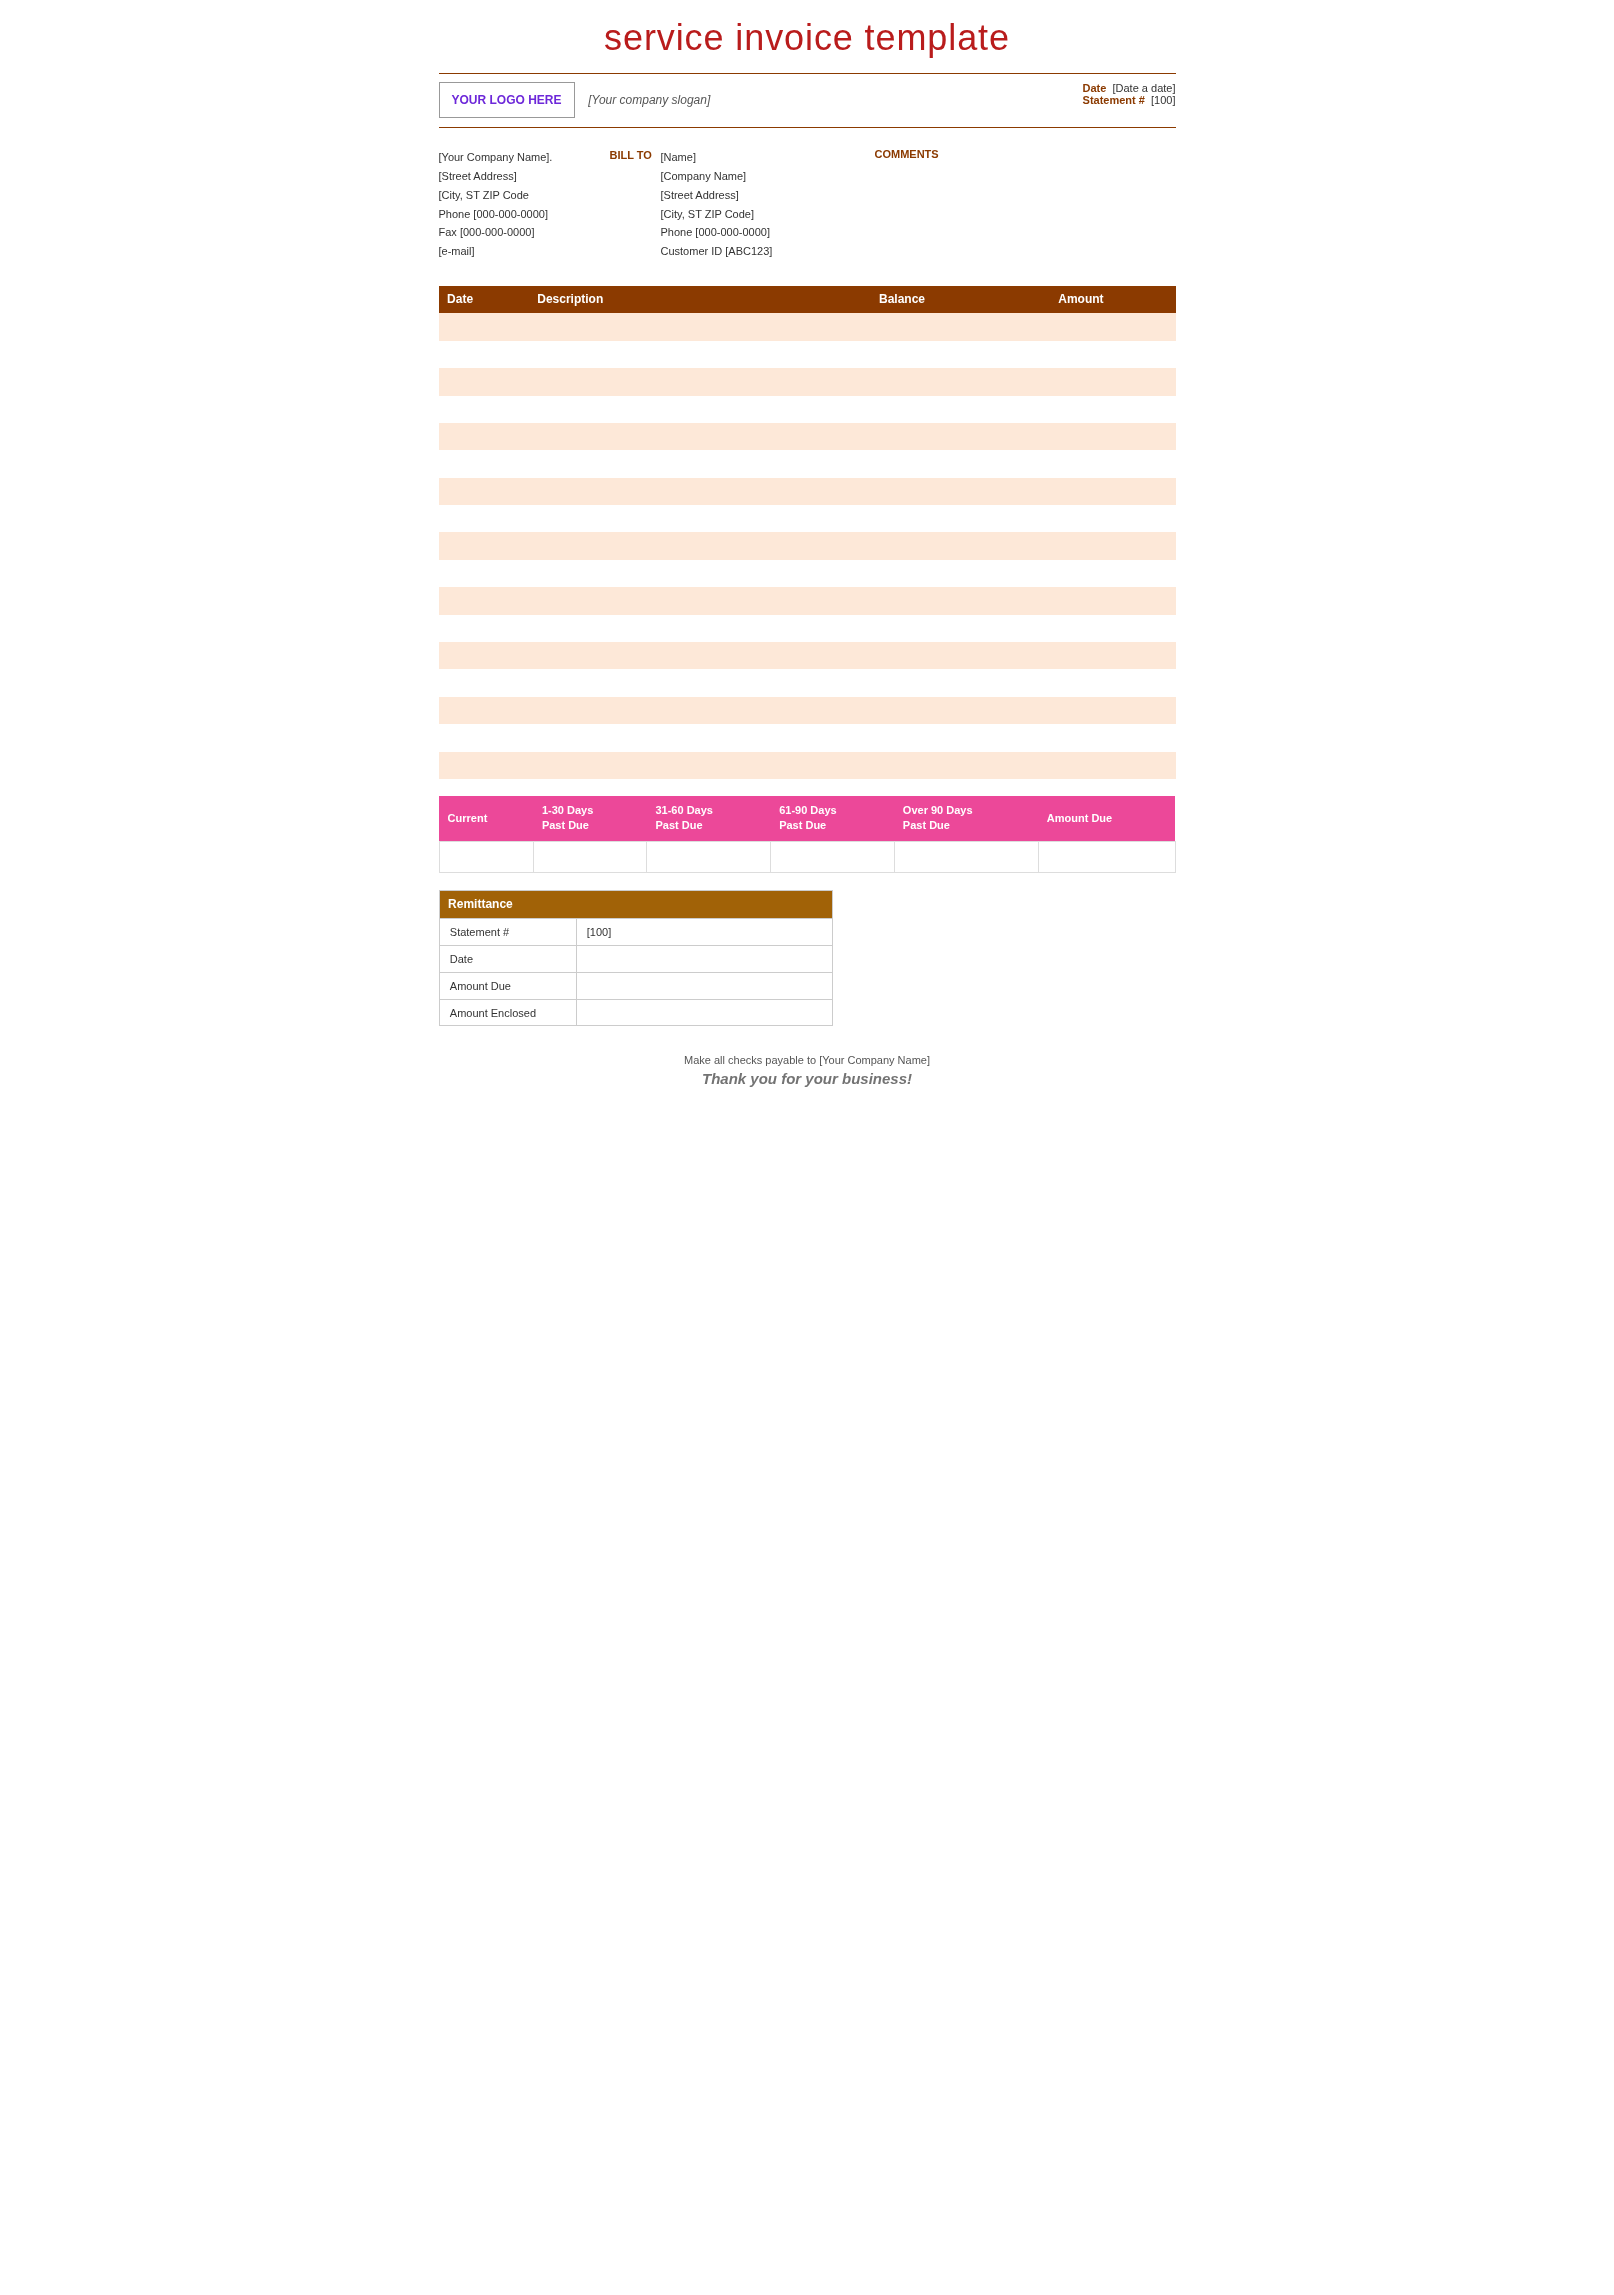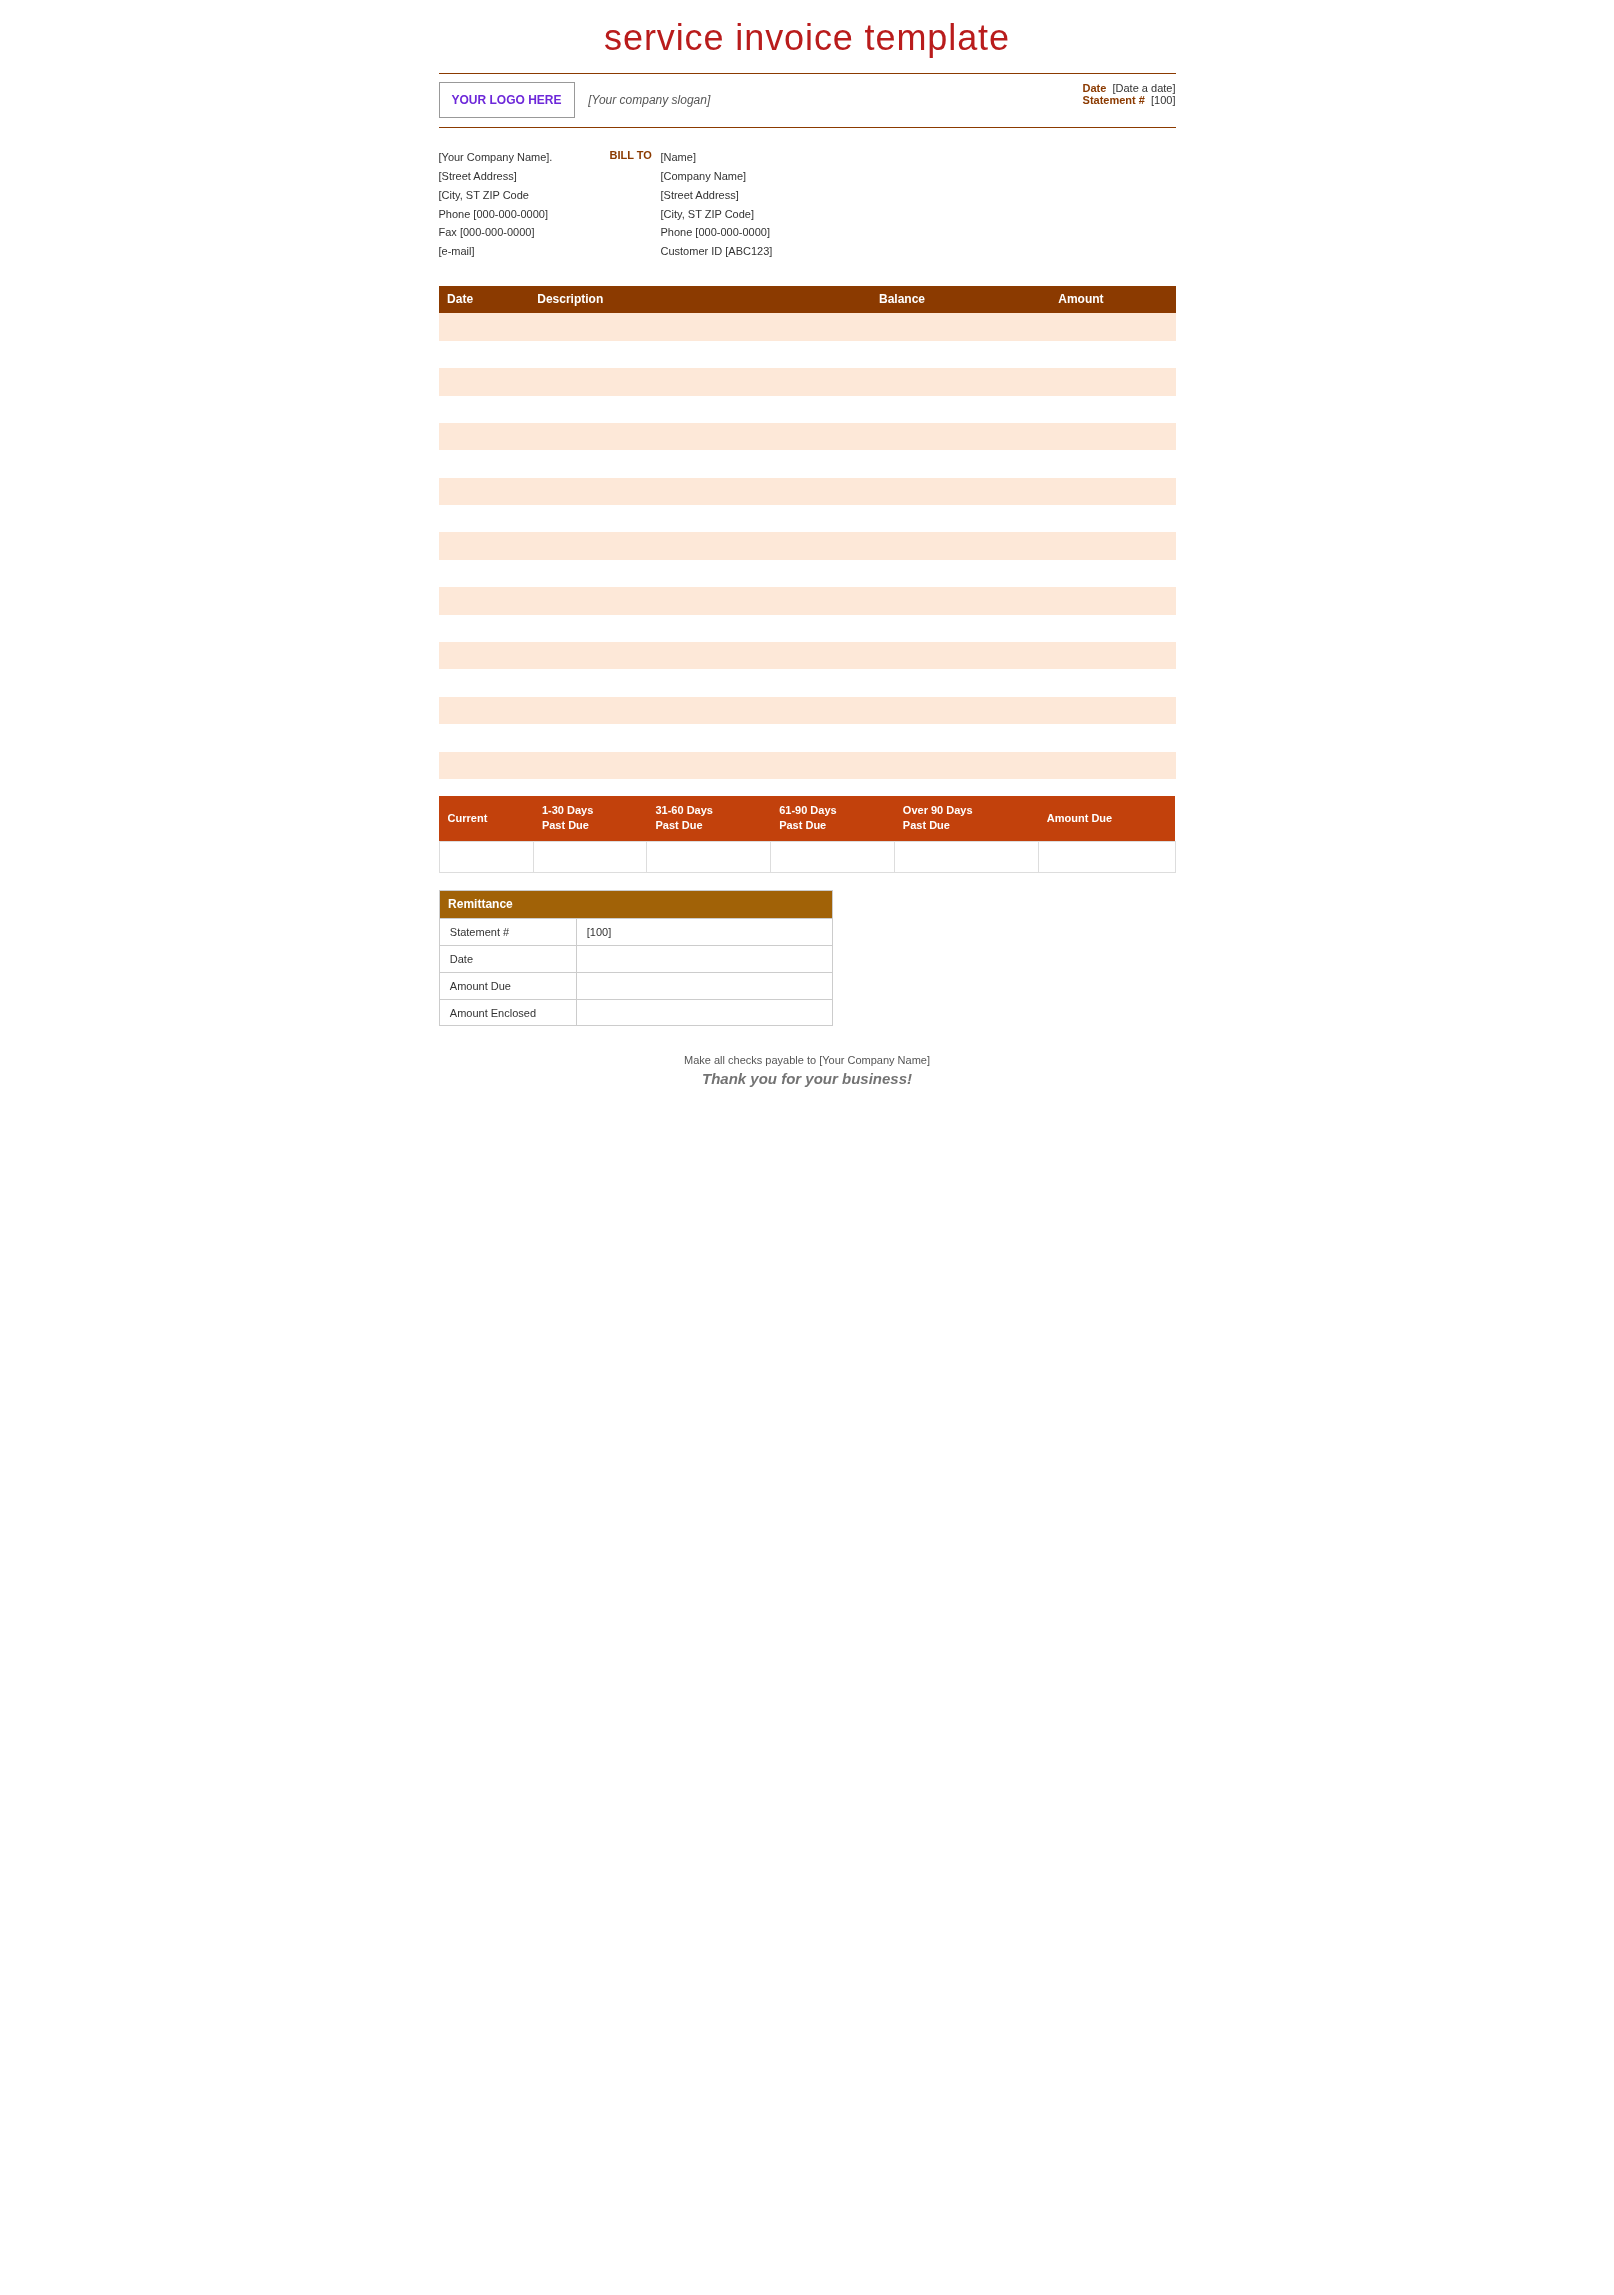--- a/index.html
+++ b/index.html
@@ -138,21 +138,21 @@
     .col-amount { width: 120px; }
 
     
     .summary-row {
       width: 100%;
       border-collapse: collapse;
       margin-bottom: 17px;
     }
 
     .summary-row thead tr {
-      background-color: #c2410c;
+      background-color: #ec4899;
       color: #fff;
     }
 
     .summary-row thead th {
       padding: 6.9px 8.6px;
       text-align: left;
       font-size: 11px;
       font-weight: bold;
       line-height: 1.4;
     }
@@ -253,20 +253,23 @@
     <span class="bill-to-label">BILL TO</span>
   </div>
   <div class="bill-to-info">
     <p>[Name]</p>
     <p>[Company Name]</p>
     <p>[Street Address]</p>
     <p>[City, ST  ZIP Code]</p>
     <p>Phone [000-000-0000]</p>
     <p>Customer ID [ABC123]</p>
   </div>
+  <div>
+    <span class="comments-label">COMMENTS</span>
+  </div>
 </div>
 
 <table class="invoice-table">
   <thead>
     <tr>
       <th class="col-date">Date</th>
       <th class="col-desc">Description</th>
       <th class="col-balance">Balance</th>
       <th class="col-amount">Amount</th>
     </tr>

